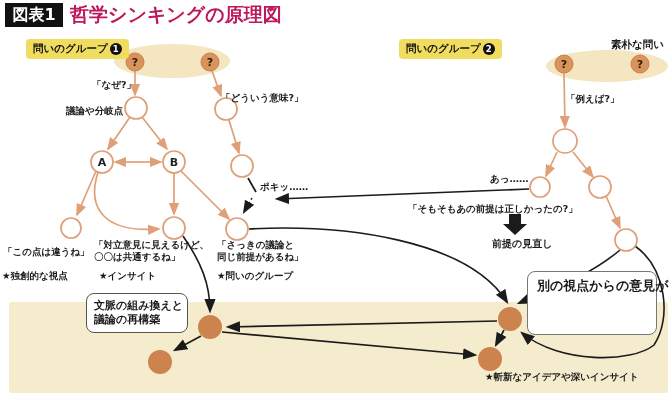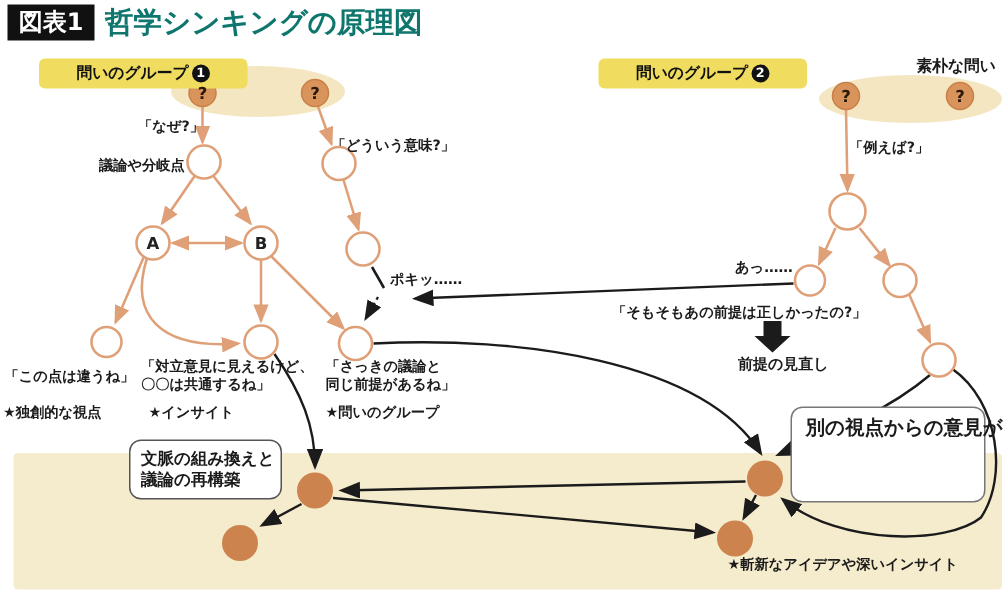--- a/index.html
+++ b/index.html
@@ -9,25 +9,25 @@
     -webkit-font-smoothing:antialiased;
   }
   .stage svg{position:absolute;left:0;top:0;}
   .lbl{position:absolute;color:#1b1b1b;font-size:9.5px;font-weight:700;
        line-height:11.5px;white-space:nowrap;}
   .title-tag{
     position:absolute;left:5px;top:3px;width:58px;height:24px;background:#111;
     color:#fff;font-size:16px;font-weight:700;display:flex;align-items:center;
     justify-content:center;letter-spacing:0px;
   }
-  .title-text{position:absolute;left:70px;top:2px;font-size:19px;font-weight:700;color:#0f766e;}
+  .title-text{position:absolute;left:70px;top:2px;font-size:19px;font-weight:700;color:#be185d;}
   .badge{
     position:absolute;height:20px;background:#f0dc5f;border-radius:4px;
     display:flex;align-items:center;justify-content:center;gap:2px;
-    padding:0 25px;font-size:10.5px;font-weight:700;color:#111;
+    padding:0 7px;font-size:10.5px;font-weight:700;color:#111;
   }
   .numcircle{
     display:inline-flex;width:12px;height:12px;border-radius:50%;background:#111;
     color:#fff;font-size:8.5px;font-weight:700;align-items:center;justify-content:center;
   }
   .node-letter{
     position:absolute;width:22px;height:14px;display:flex;align-items:center;
     justify-content:center;font-size:11px;font-weight:700;color:#222;
   }
   .qmark{

